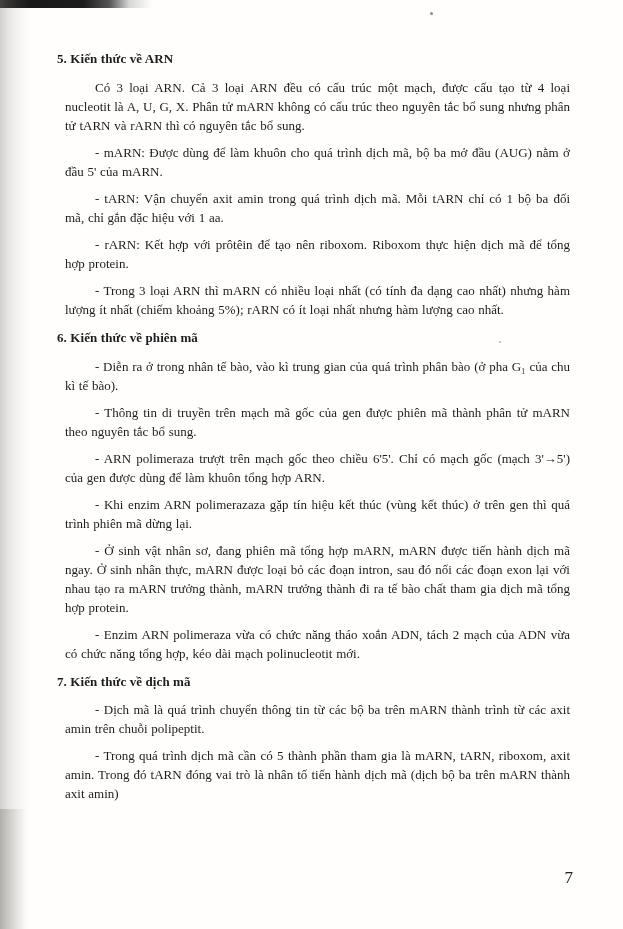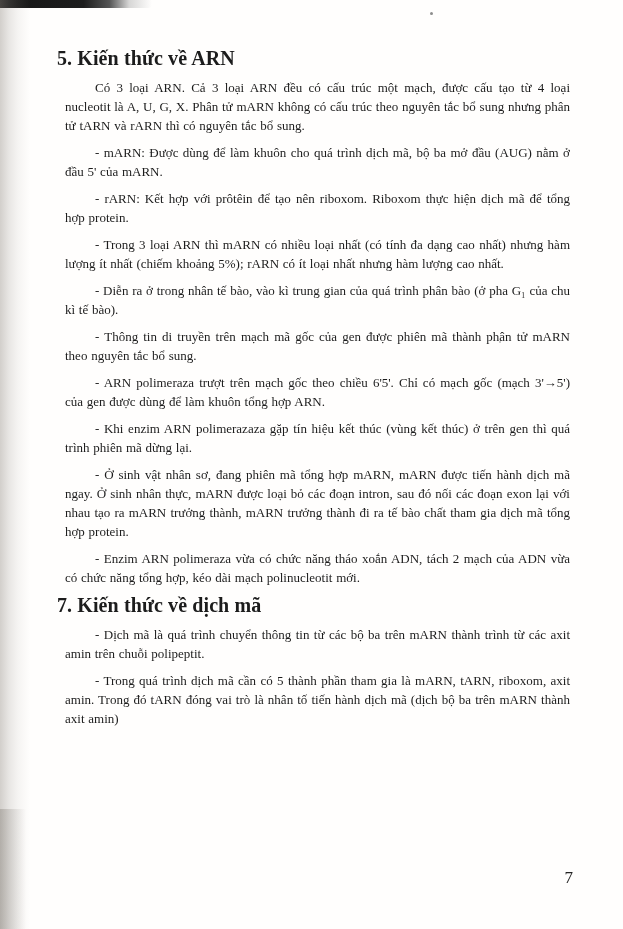--- a/index.html
+++ b/index.html
@@ -43,21 +43,21 @@
   .speck-middle { left: 499px; top: 341px; width: 2px; height: 2px; opacity: 0.6; }
 
   .content {
     position: absolute;
     top: 48px; left: 57px;
     width: 521px;
   }
   .section { margin: 0; }
   .heading {
     margin: 0;
-    font-size: 20px;
+    font-size: 13px;
     font-weight: bold;
     line-height: 21.8px;
     letter-spacing: 0.1px;
   }
   .para {
     margin: 8px;
     font-size: 13px;
     line-height: 19px;
     text-align: justify;
     text-indent: 30px;
@@ -81,25 +81,27 @@
   <div class="artifact-left-shadow-bottom"></div>
   <div class="speck speck-top"></div>
   <div class="speck speck-middle"></div>
 
   <main class="content">
 
     <section class="section">
       <h2 class="heading">5. Kiến thức về ARN</h2>
       <p class="para">Có 3 loại ARN. Cả 3 loại ARN đều có cấu trúc một mạch, được cấu tạo từ 4 loại nucleotit là A, U, G, X. Phân tử mARN không có cấu trúc theo nguyên tắc bổ sung nhưng phân tử tARN và rARN thì có nguyên tắc bổ sung.</p>
       <p class="para">- mARN: Được dùng để làm khuôn cho quá trình dịch mã, bộ ba mở đầu (AUG) nằm ở đầu 5' của mARN.</p>
+      <p class="para">- tARN: Vận chuyển axit amin trong quá trình dịch mã. Mỗi tARN chỉ có 1 bộ ba đối mã, chỉ gắn đặc hiệu với 1 aa.</p>
       <p class="para">- rARN: Kết hợp với prôtêin để tạo nên riboxom. Riboxom thực hiện dịch mã để tổng hợp protein.</p>
       <p class="para">- Trong 3 loại ARN thì mARN có nhiều loại nhất (có tính đa dạng cao nhất) nhưng hàm lượng ít nhất (chiếm khoảng 5%); rARN có ít loại nhất nhưng hàm lượng cao nhất.</p>
     </section>
 
     <section class="section">
+      <h2 class="heading">6. Kiến thức về phiên mã</h2>
       <p class="para">- Diễn ra ở trong nhân tế bào, vào kì trung gian của quá trình phân bào (ở pha G₁ của chu kì tế bào).</p>
       <p class="para">- Thông tin di truyền trên mạch mã gốc của gen được phiên mã thành phân tử mARN theo nguyên tắc bổ sung.</p>
       <p class="para">- ARN polimeraza trượt trên mạch gốc theo chiều 6'5'. Chỉ có mạch gốc (mạch 3'→5') của gen được dùng để làm khuôn tổng hợp ARN.</p>
       <p class="para">- Khi enzim ARN polimerazaza gặp tín hiệu kết thúc (vùng kết thúc) ở trên gen thì quá trình phiên mã dừng lại.</p>
       <p class="para">- Ở sinh vật nhân sơ, đang phiên mã tổng hợp mARN, mARN được tiến hành dịch mã ngay. Ở sinh nhân thực, mARN được loại bỏ các đoạn intron, sau đó nối các đoạn exon lại với nhau tạo ra mARN trưởng thành, mARN trưởng thành đi ra tế bào chất tham gia dịch mã tổng hợp protein.</p>
       <p class="para">- Enzim ARN polimeraza vừa có chức năng tháo xoắn ADN, tách 2 mạch của ADN vừa có chức năng tổng hợp, kéo dài mạch polinucleotit mới.</p>
     </section>
 
     <section class="section">
       <h2 class="heading">7. Kiến thức về dịch mã</h2>

